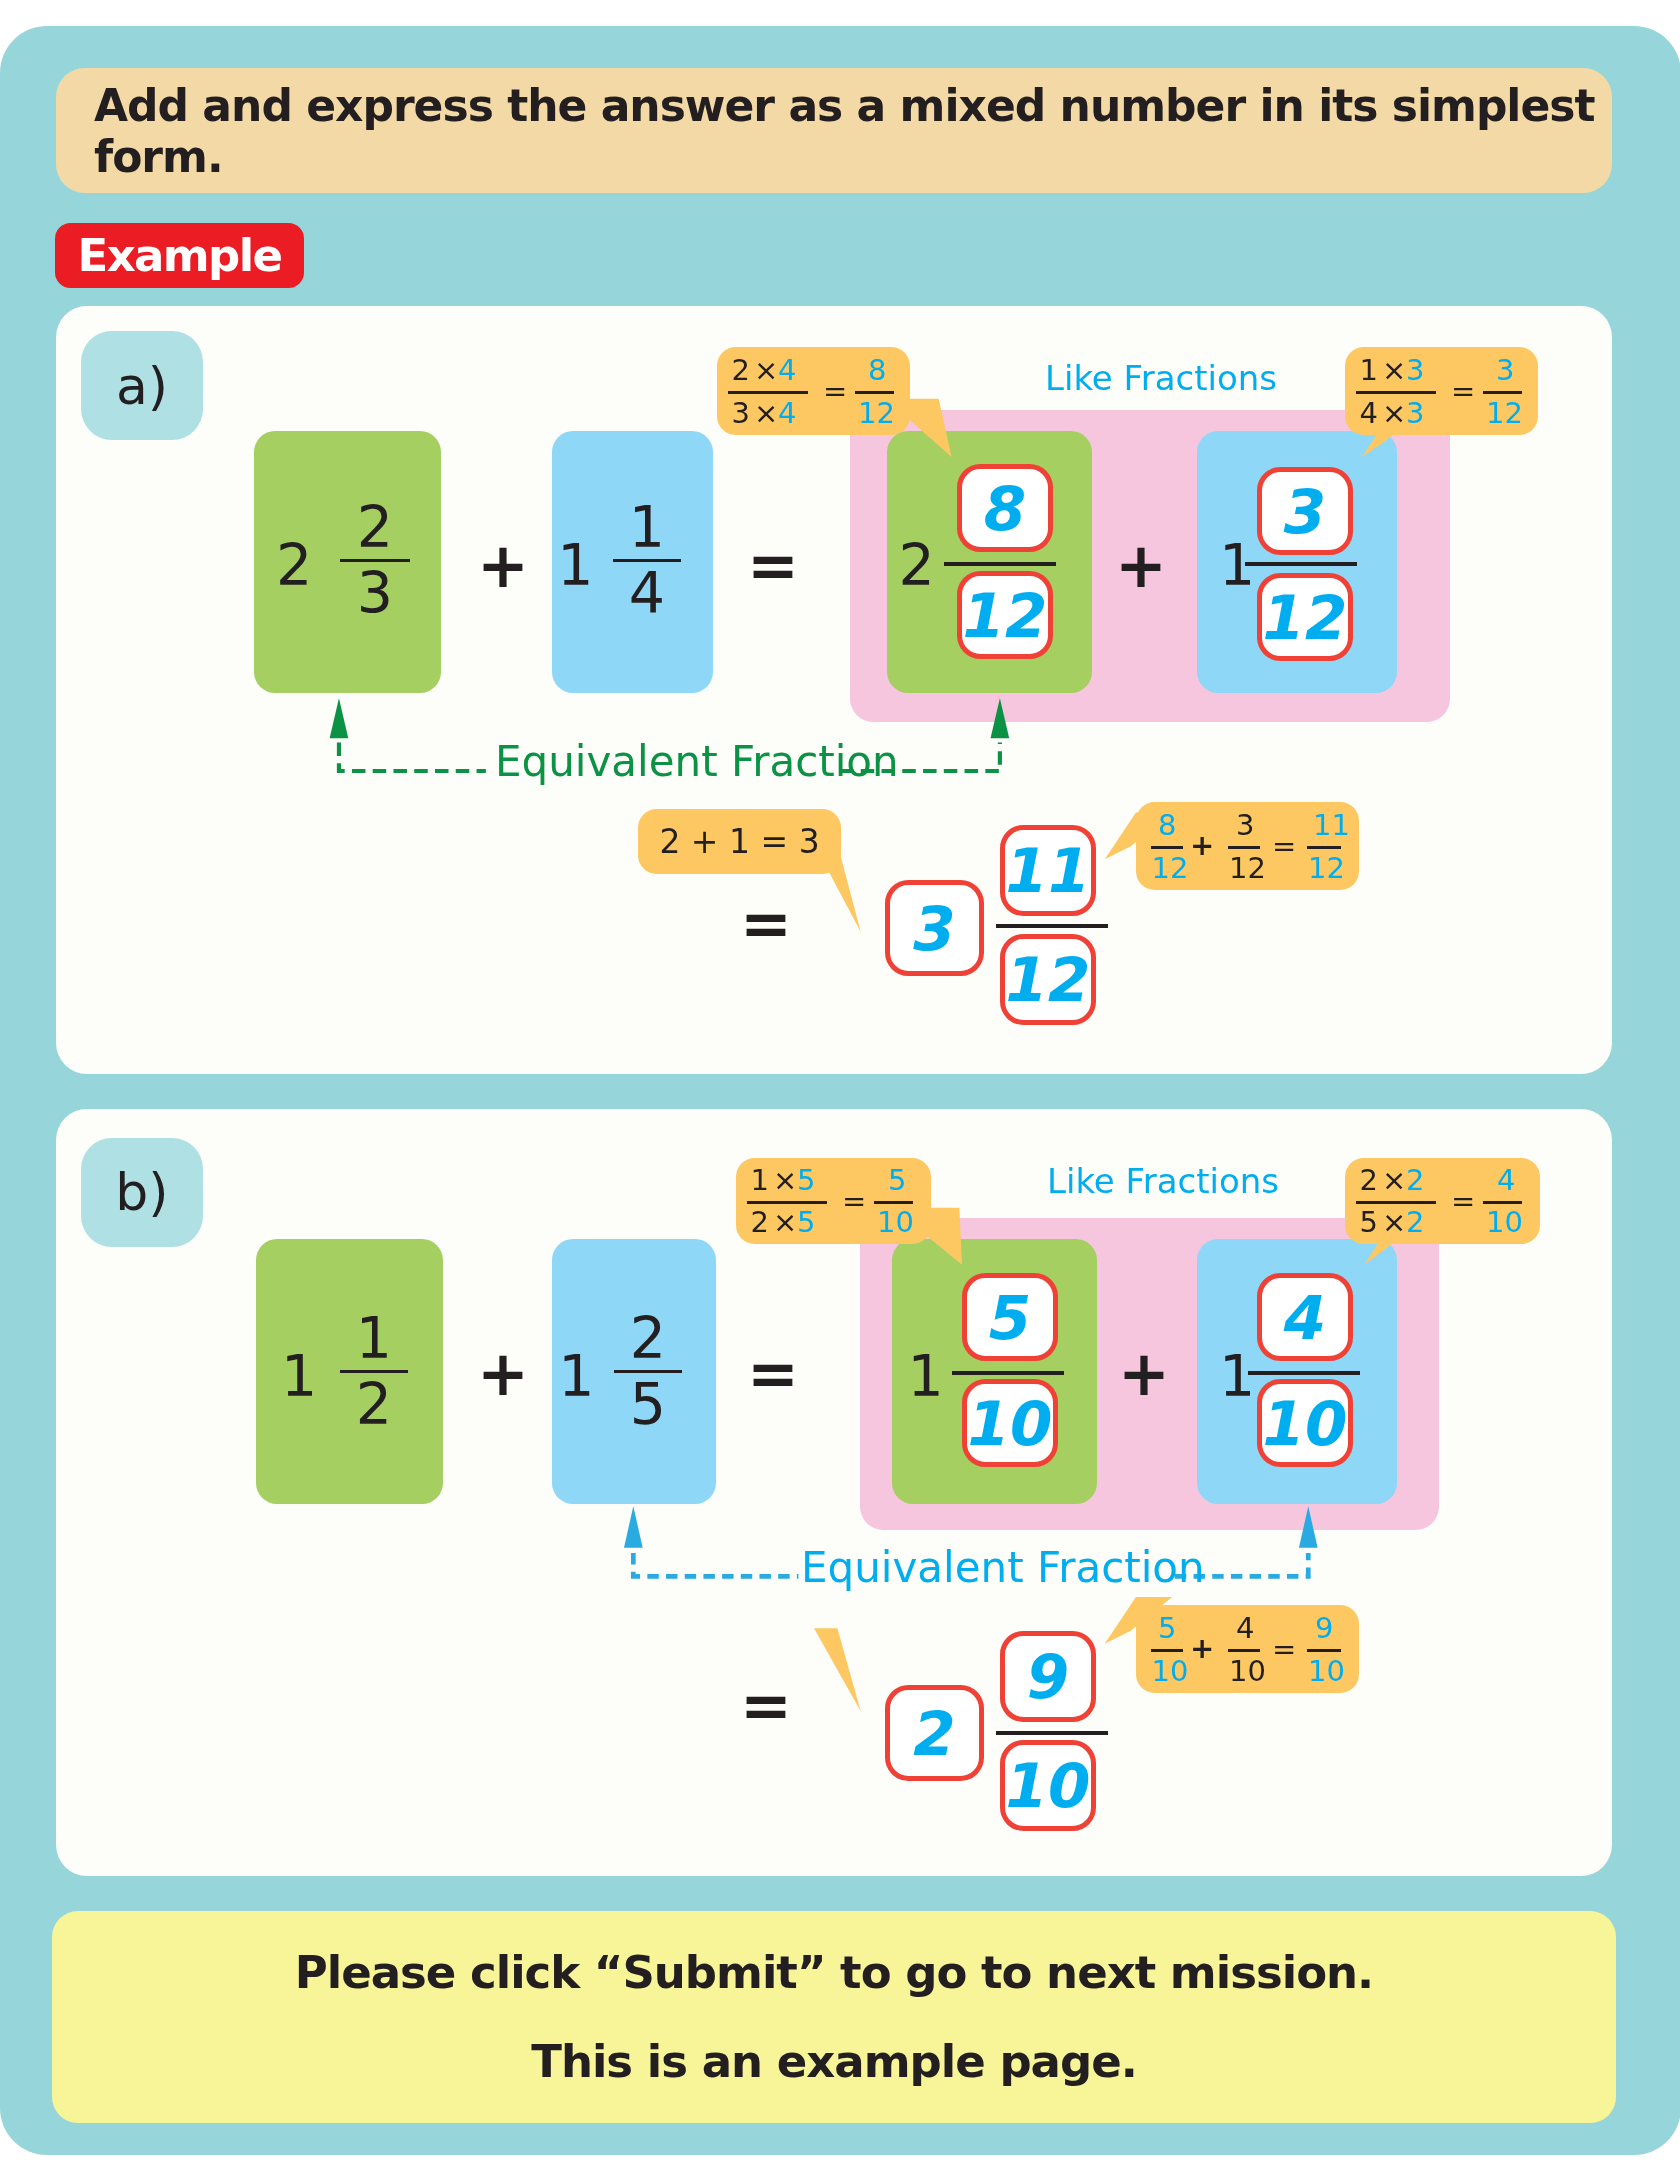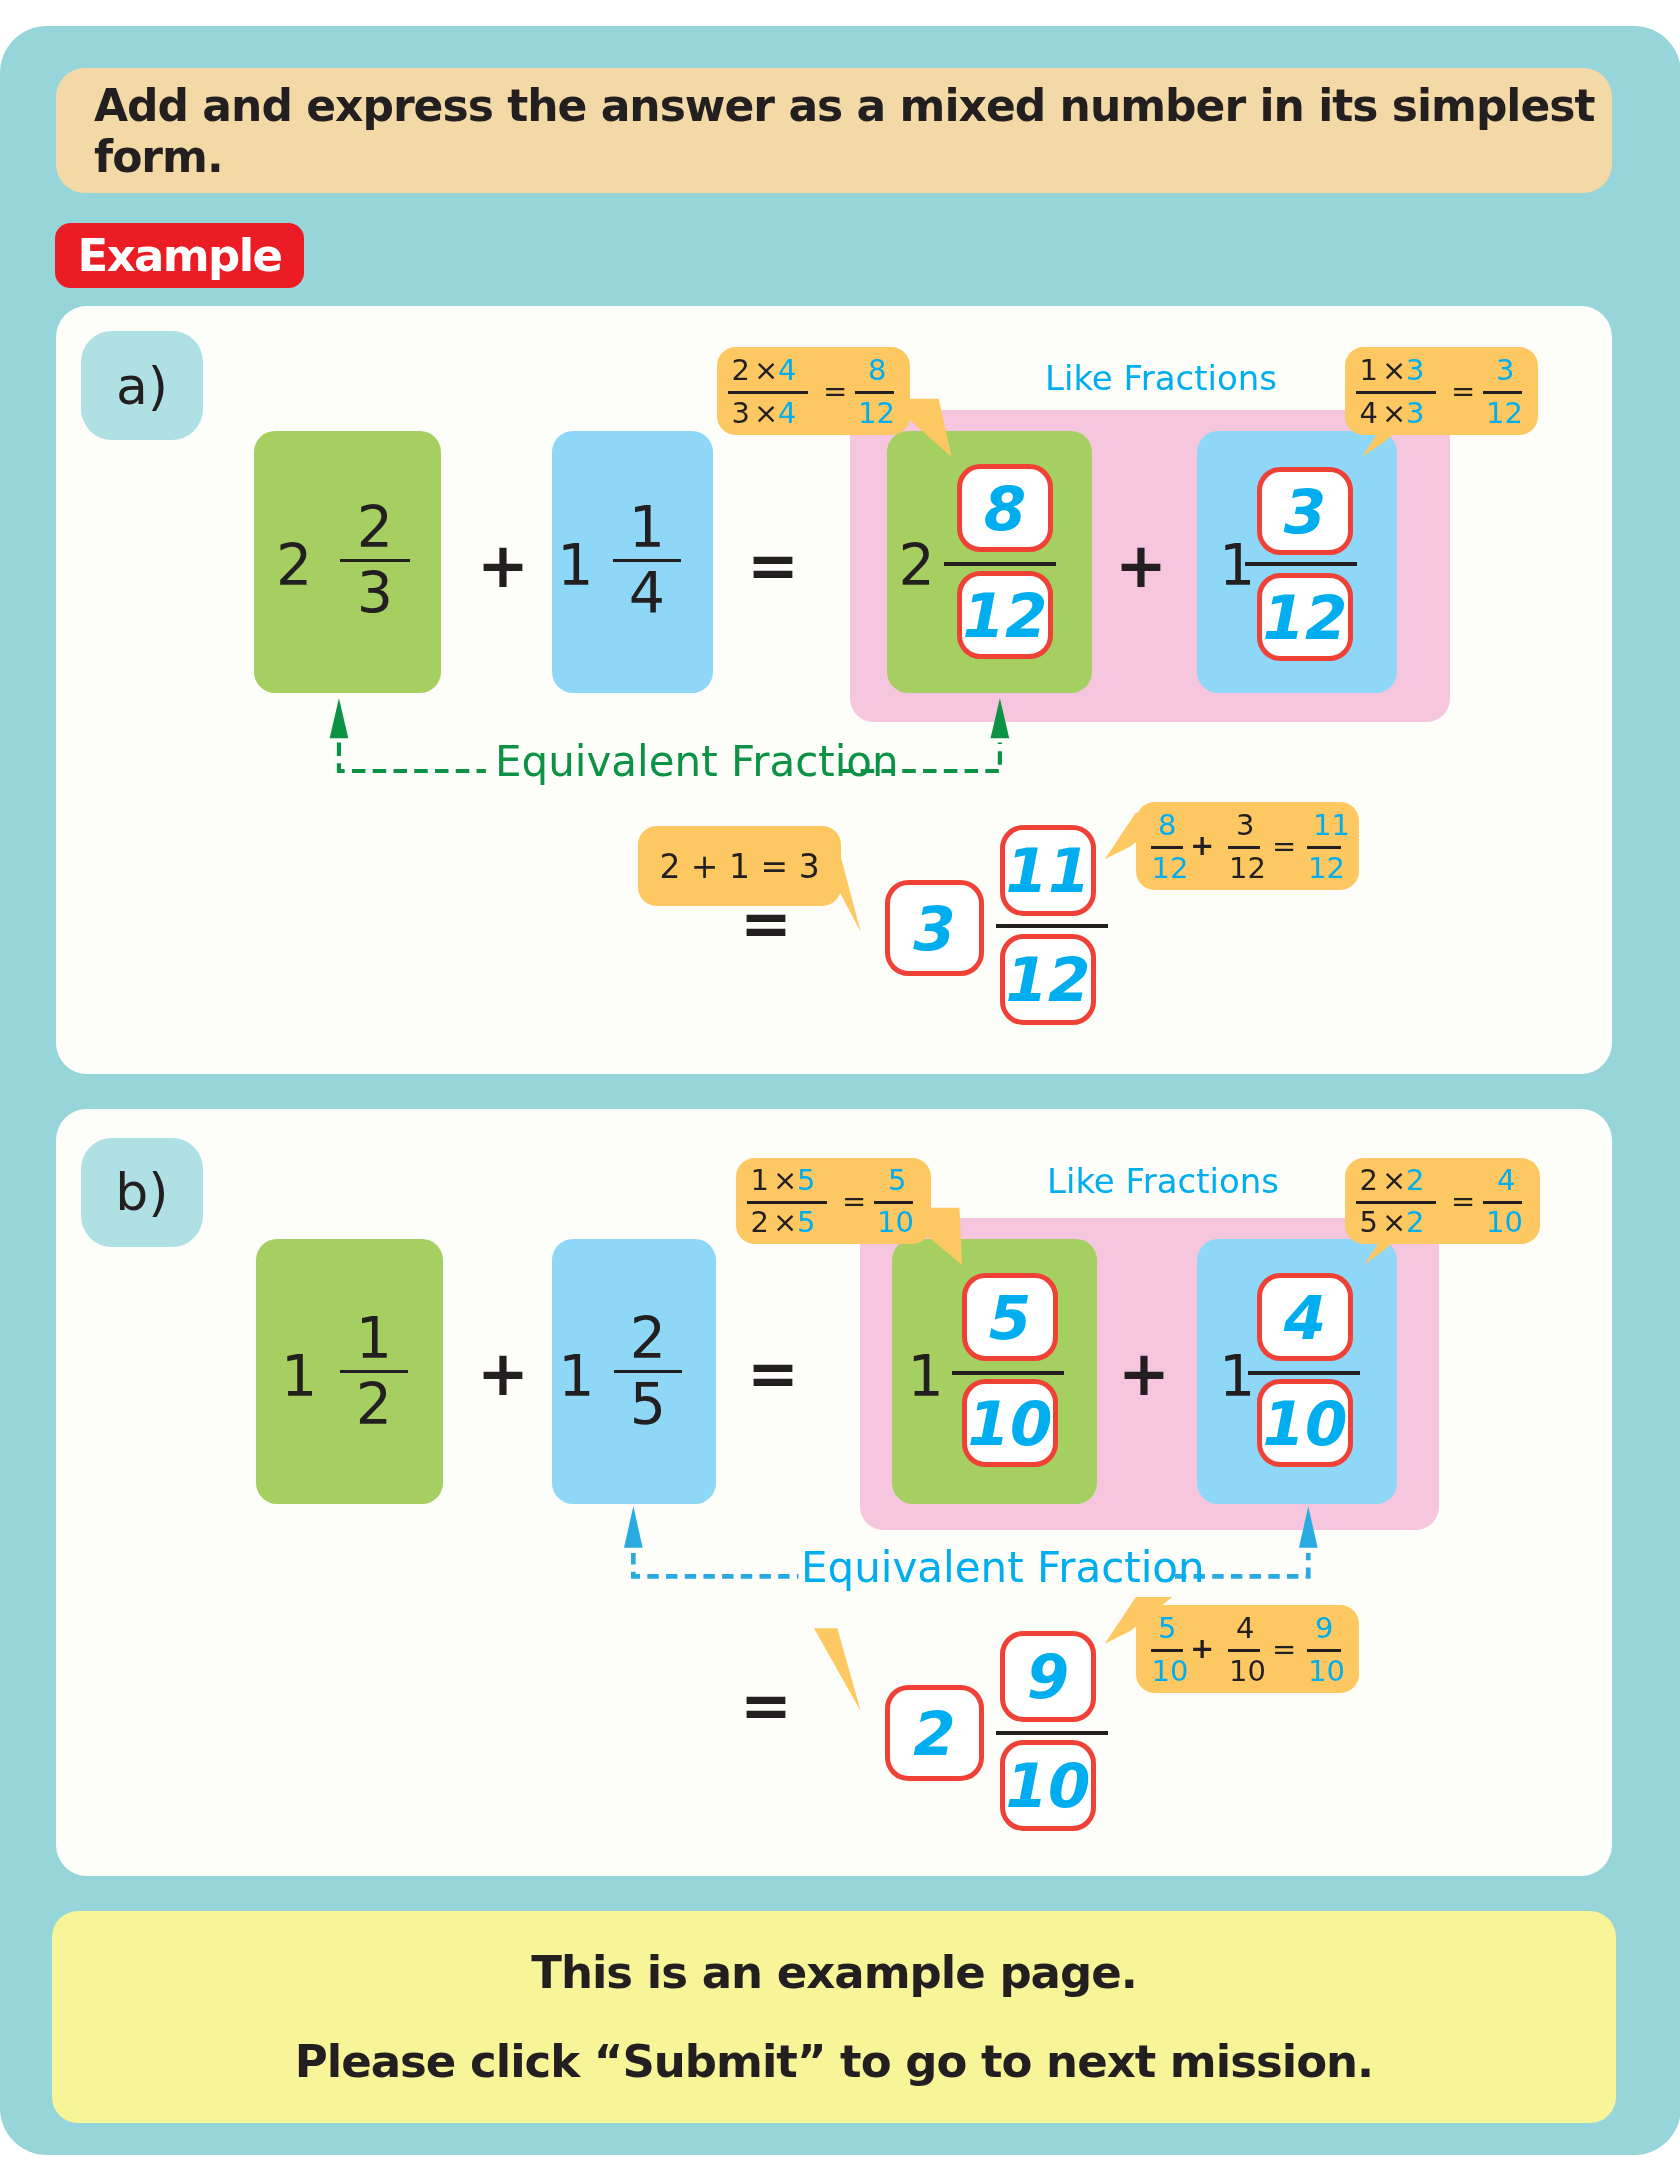--- a/index.html
+++ b/index.html
@@ -128,21 +128,21 @@
     <span class="btxt" style="left:37px;top:52px;">×</span>
     <span class="btxt cyan" style="left:61px;top:52px;">3</span>
     <span class="btxt" style="left:106px;top:30px;">=</span>
     <span class="btxt cyan" style="left:151px;top:9.3px;">3</span>
     <div class="hline" style="left:138px;top:44px;width:39px;height:2.6px;"></div>
     <span class="btxt cyan" style="left:141px;top:52px;">12</span>
   </div>
 
   <span class="equiv" style="left:439px;top:431px;color:#0c9245;">Equivalent Fraction</span>
 
-  <div class="bubble" style="left:582px;top:520px;width:203px;height:80px;display:flex;align-items:center;justify-content:center;">
+  <div class="bubble" style="left:582px;top:503px;width:203px;height:65px;display:flex;align-items:center;justify-content:center;">
     <span style="font-size:33px;">2 + 1 = 3</span>
   </div>
   <span class="op" style="left:684px;top:587px;">=</span>
 
   <div class="bubble" style="left:1080px;top:496px;width:223px;height:88px;">
     <span class="btxt cyan" style="left:22px;top:9.3px;">8</span>
     <div class="hline" style="left:14.5px;top:44px;width:32px;height:2.6px;"></div>
     <span class="btxt cyan" style="left:15.6px;top:52px;">12</span>
     <span class="btxt" style="left:54px;top:28.6px;font-weight:bold;">+</span>
     <span class="btxt" style="left:100px;top:9.3px;">3</span>
@@ -260,16 +260,16 @@
     <span class="btxt cyan" style="left:172px;top:52px;">10</span>
   </div>
 
   <div class="box" style="left:829px;top:576px;width:99px;height:96px;">2</div>
   <div class="hline" style="left:940px;top:622px;width:112px;"></div>
   <div class="box" style="left:944px;top:522px;width:96px;height:91px;">9</div>
   <div class="box" style="left:944px;top:631px;width:96px;height:91px;">10</div>
 </div>
 
 <div class="abs bottom">
+  <span>Please click “Submit” to go to next mission.</span>
   <span>This is an example page.</span>
-  <span>Please click “Submit” to go to next mission.</span>
 </div>
 
 
 </body></html>

